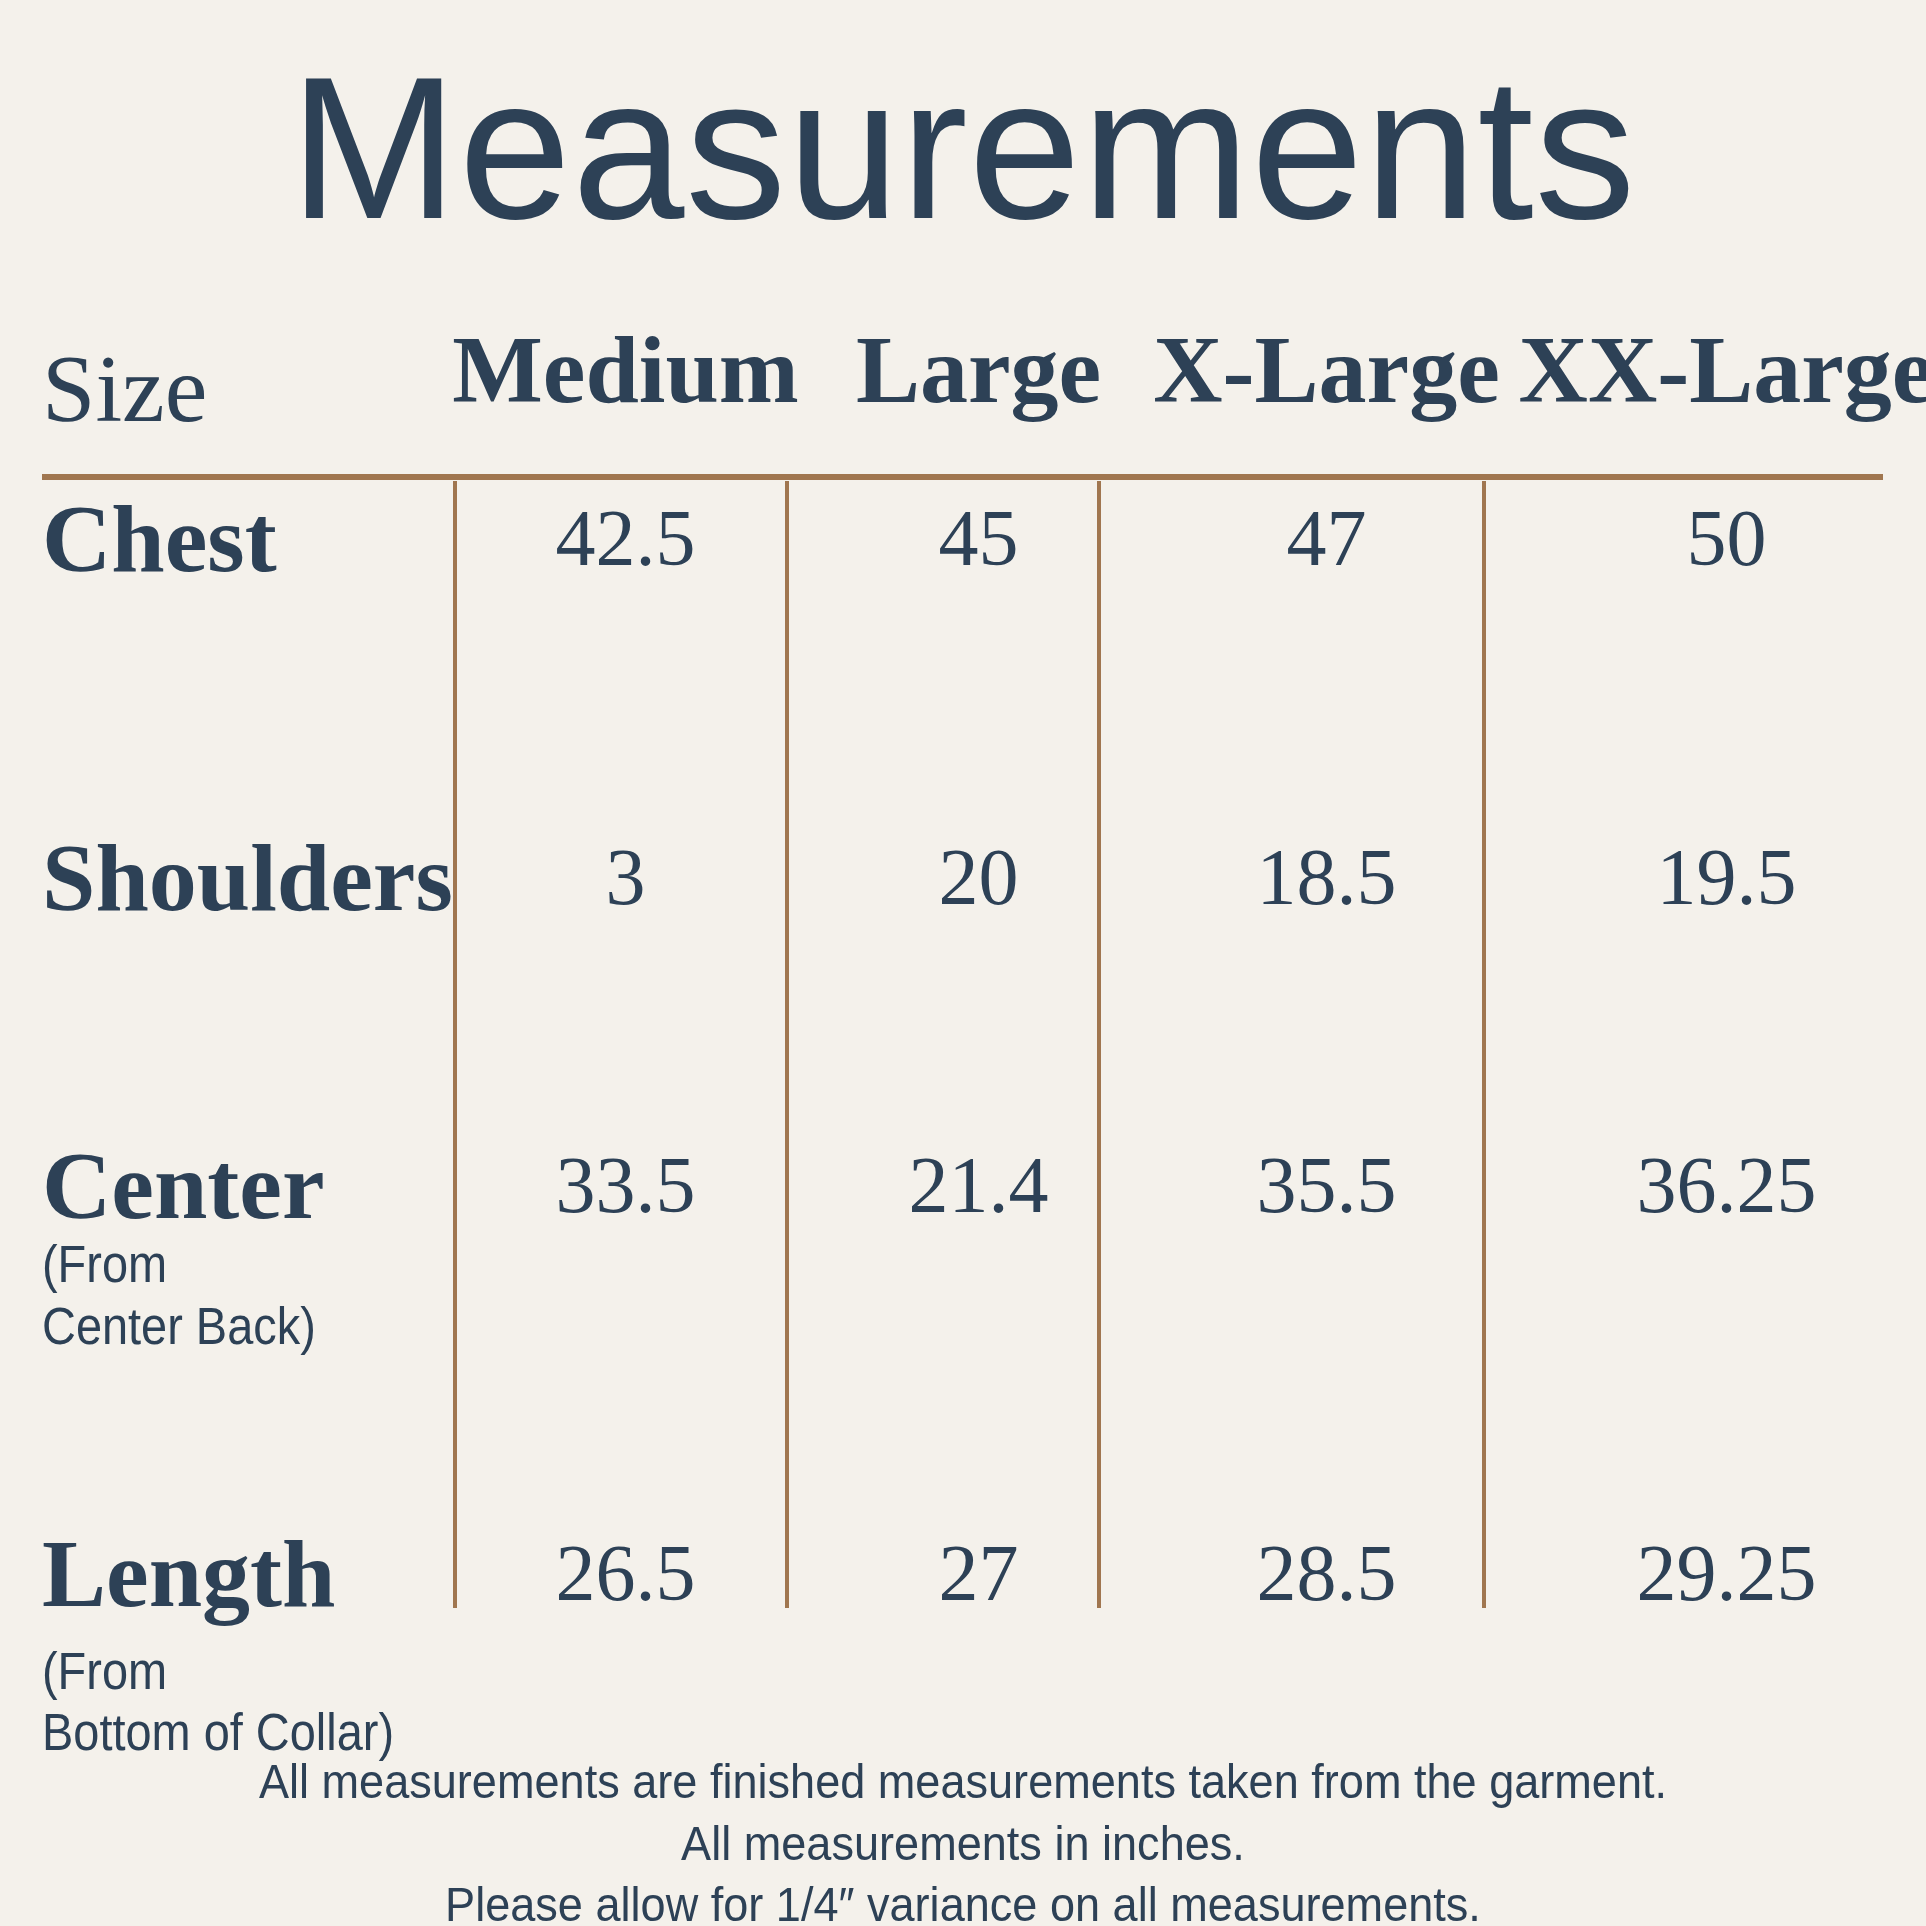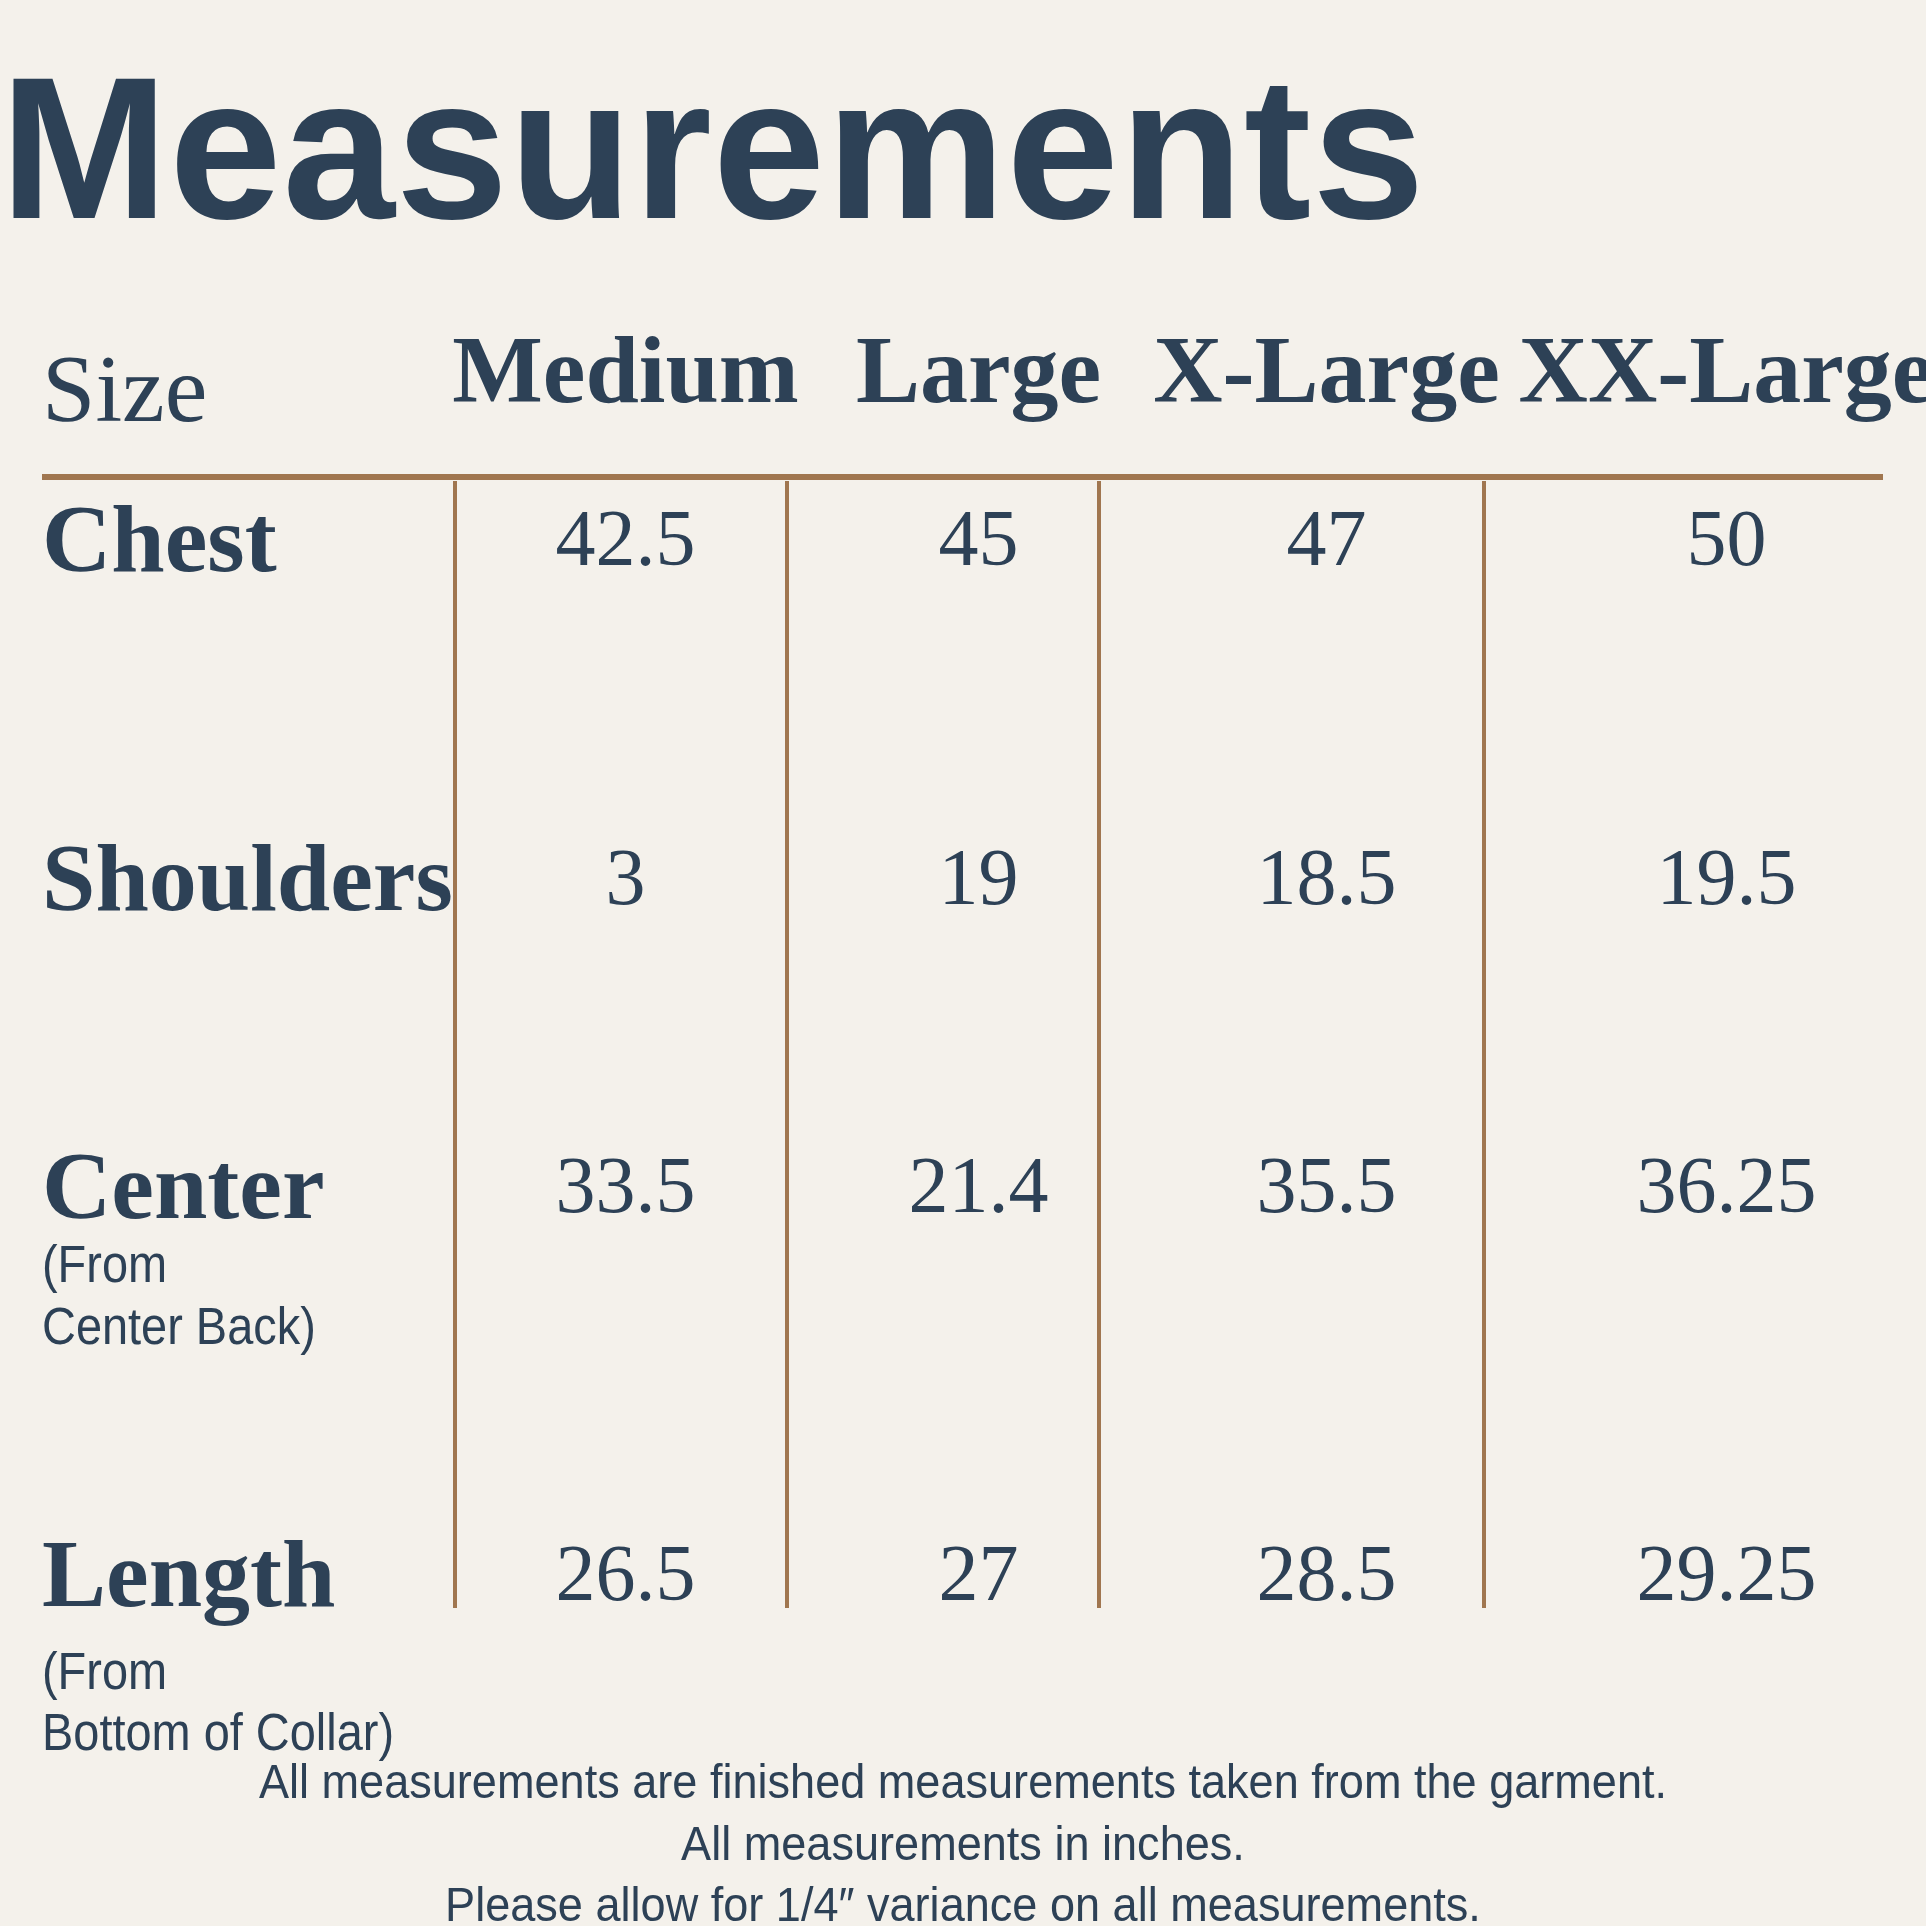--- a/index.html
+++ b/index.html
@@ -12,23 +12,23 @@
   body{
     background:var(--bg);
     position:relative;
     font-family:"Liberation Serif","DejaVu Serif",serif;
     color:var(--navy);
   }
   .abs{position:absolute;}
 
   .title{
     left:0; top:47px; width:1926px;
-    text-align:left;
+    text-align:center;
     font-family:"Liberation Sans","DejaVu Sans",sans-serif;
-    font-weight:700;
+    font-weight:400;
     font-size:202px; line-height:1;
     letter-spacing:0.9px;
     white-space:nowrap;
   }
 
   .size-label{
     left:42px; top:341px;
     font-weight:normal; font-size:96px; line-height:1;
     white-space:nowrap;
   }
@@ -109,21 +109,21 @@
   <div class="abs row-label" style="top:491px">Chest</div>
   <div class="abs cell col-0">42.5</div>
   <div class="abs cell col-1">45</div>
   <div class="abs cell col-2">47</div>
   <div class="abs cell col-3">50</div>
 </div>
 
 <div class="r-shoulders">
   <div class="abs row-label" style="top:830px">Shoulders</div>
   <div class="abs cell col-0">3</div>
-  <div class="abs cell col-1">19</div>
+  <div class="abs cell col-1">20</div>
   <div class="abs cell col-2">18.5</div>
   <div class="abs cell col-3">19.5</div>
 </div>
 
 <div class="r-sleeve">
   <div class="abs row-label" style="top:1138px">Center</div>
   <div class="abs row-note" style="top:1234px">(From</div>
   <div class="abs row-note" style="top:1296px">Center Back)</div>
   <div class="abs cell col-0">33.5</div>
   <div class="abs cell col-1">21.4</div>

